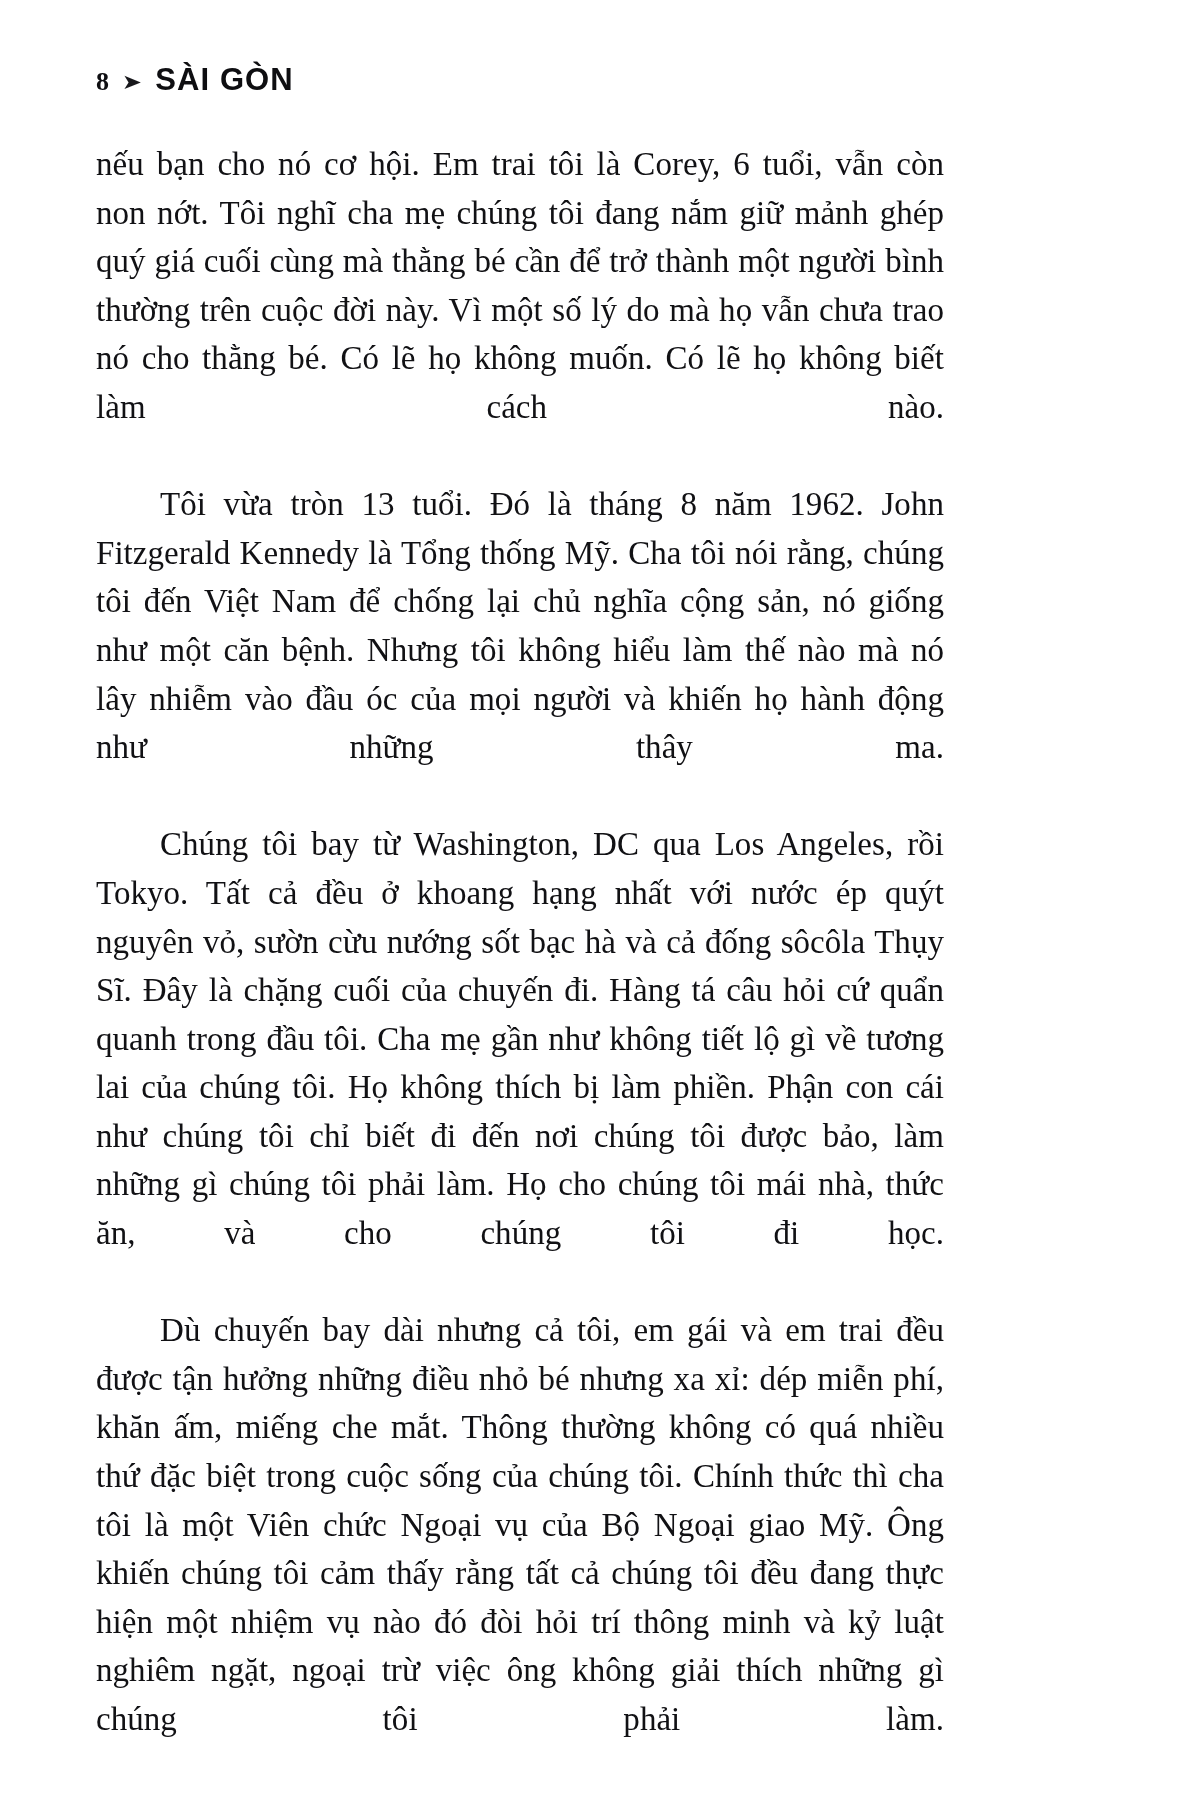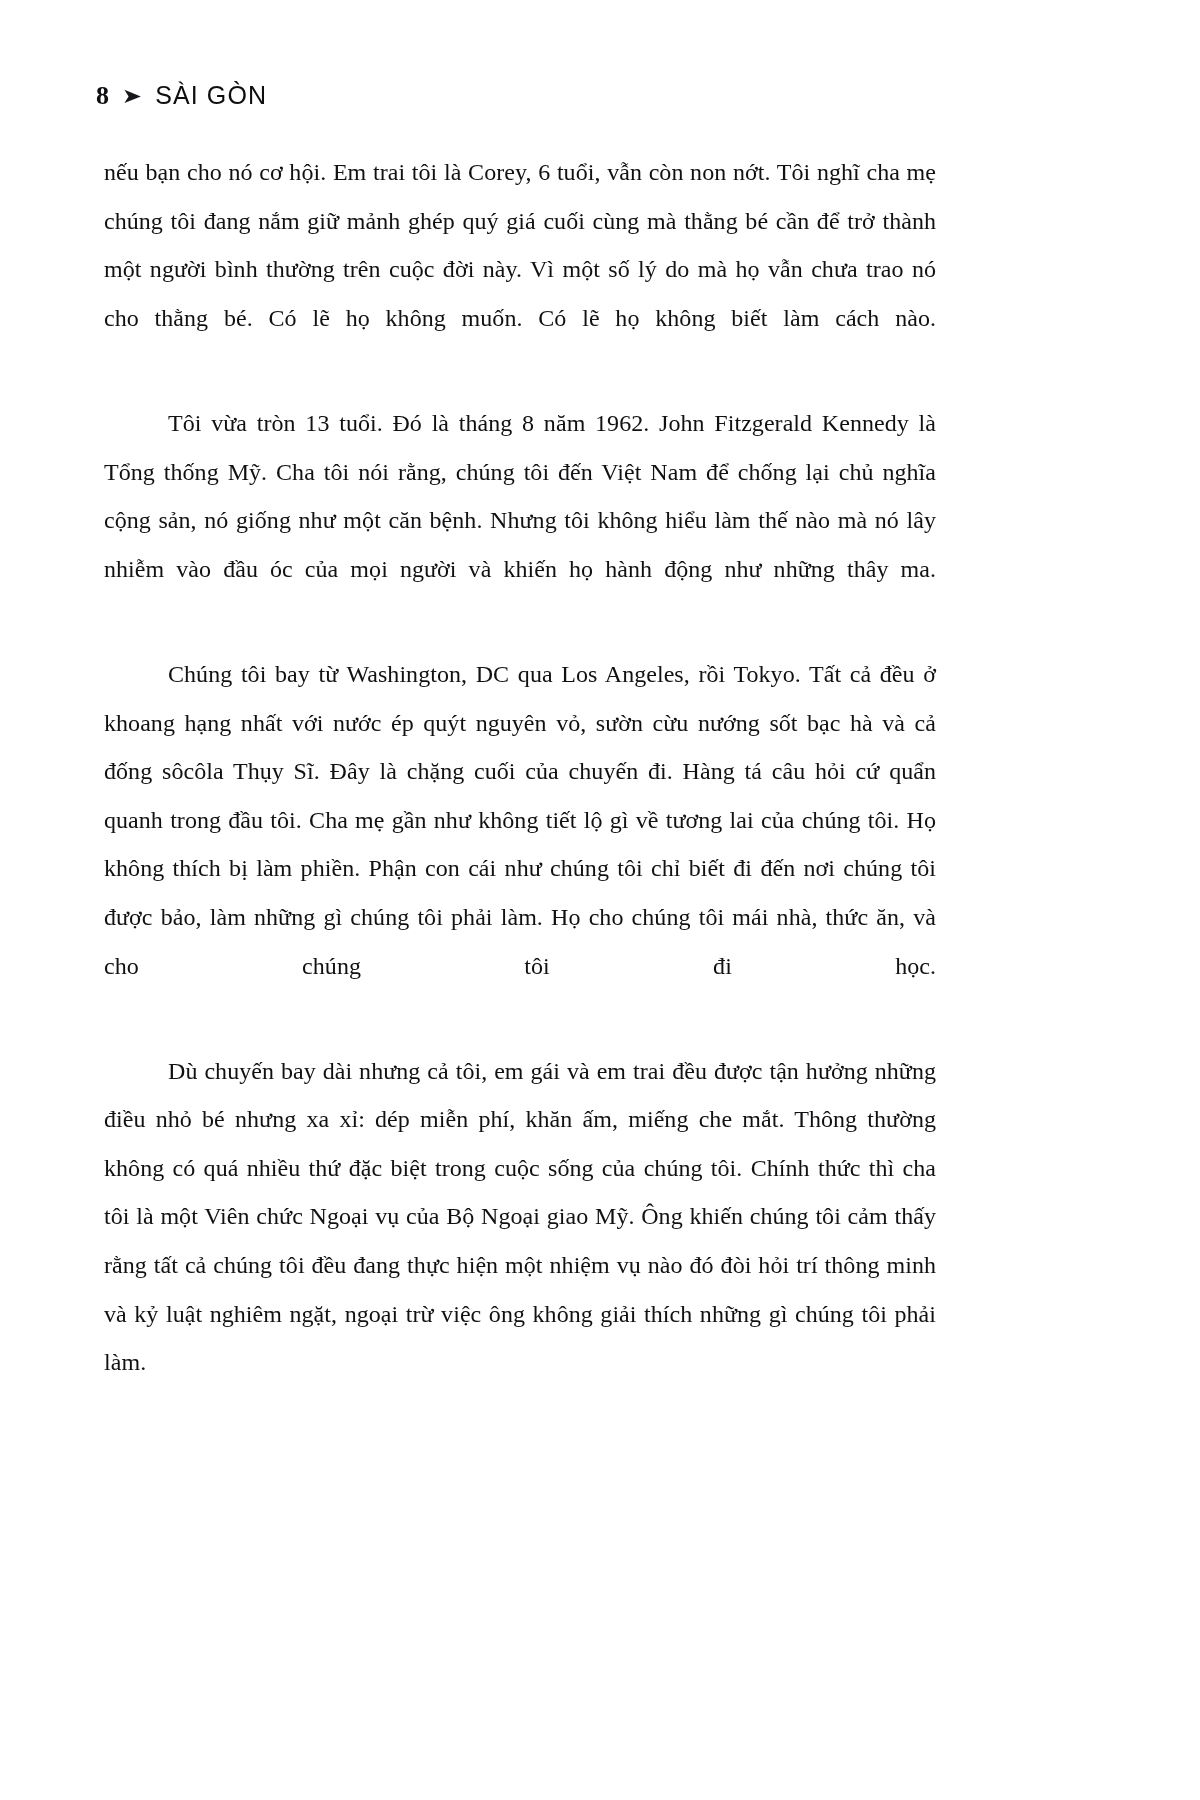--- a/index.html
+++ b/index.html
@@ -46,39 +46,38 @@
   .running-head .head-orn {
     display: inline-block;
     font-size: 21px;
     line-height: 1;
     transform: translateY(-1px) scaleX(1.15);
     color: #17171b;
   }
 
   .running-head .head-title {
     font-family: "Liberation Sans", "DejaVu Sans", sans-serif;
-    font-weight: normal;
-    font-size: 25px;
+    font-weight: bold;
+    font-size: 31px;
     letter-spacing: 1.1px;
-    margin-top: 19px;
   }
 
   
   .textblock {
     position: absolute;
     left: 96px;
     top: 140px;
     width: 848px;
   }
 
   .textblock p {
-    margin: 8px;
+    margin: 0;
     text-align: justify;
     text-justify: inter-word;
-    font-size: 24px;
+    font-size: 33px;
     line-height: 48.6px;
     letter-spacing: 0.05px;
     word-spacing: 0.5px;
     hyphens: none;
     -webkit-hyphens: none;
   }
 
   .textblock p.indent {
     text-indent: 64px;
   }

